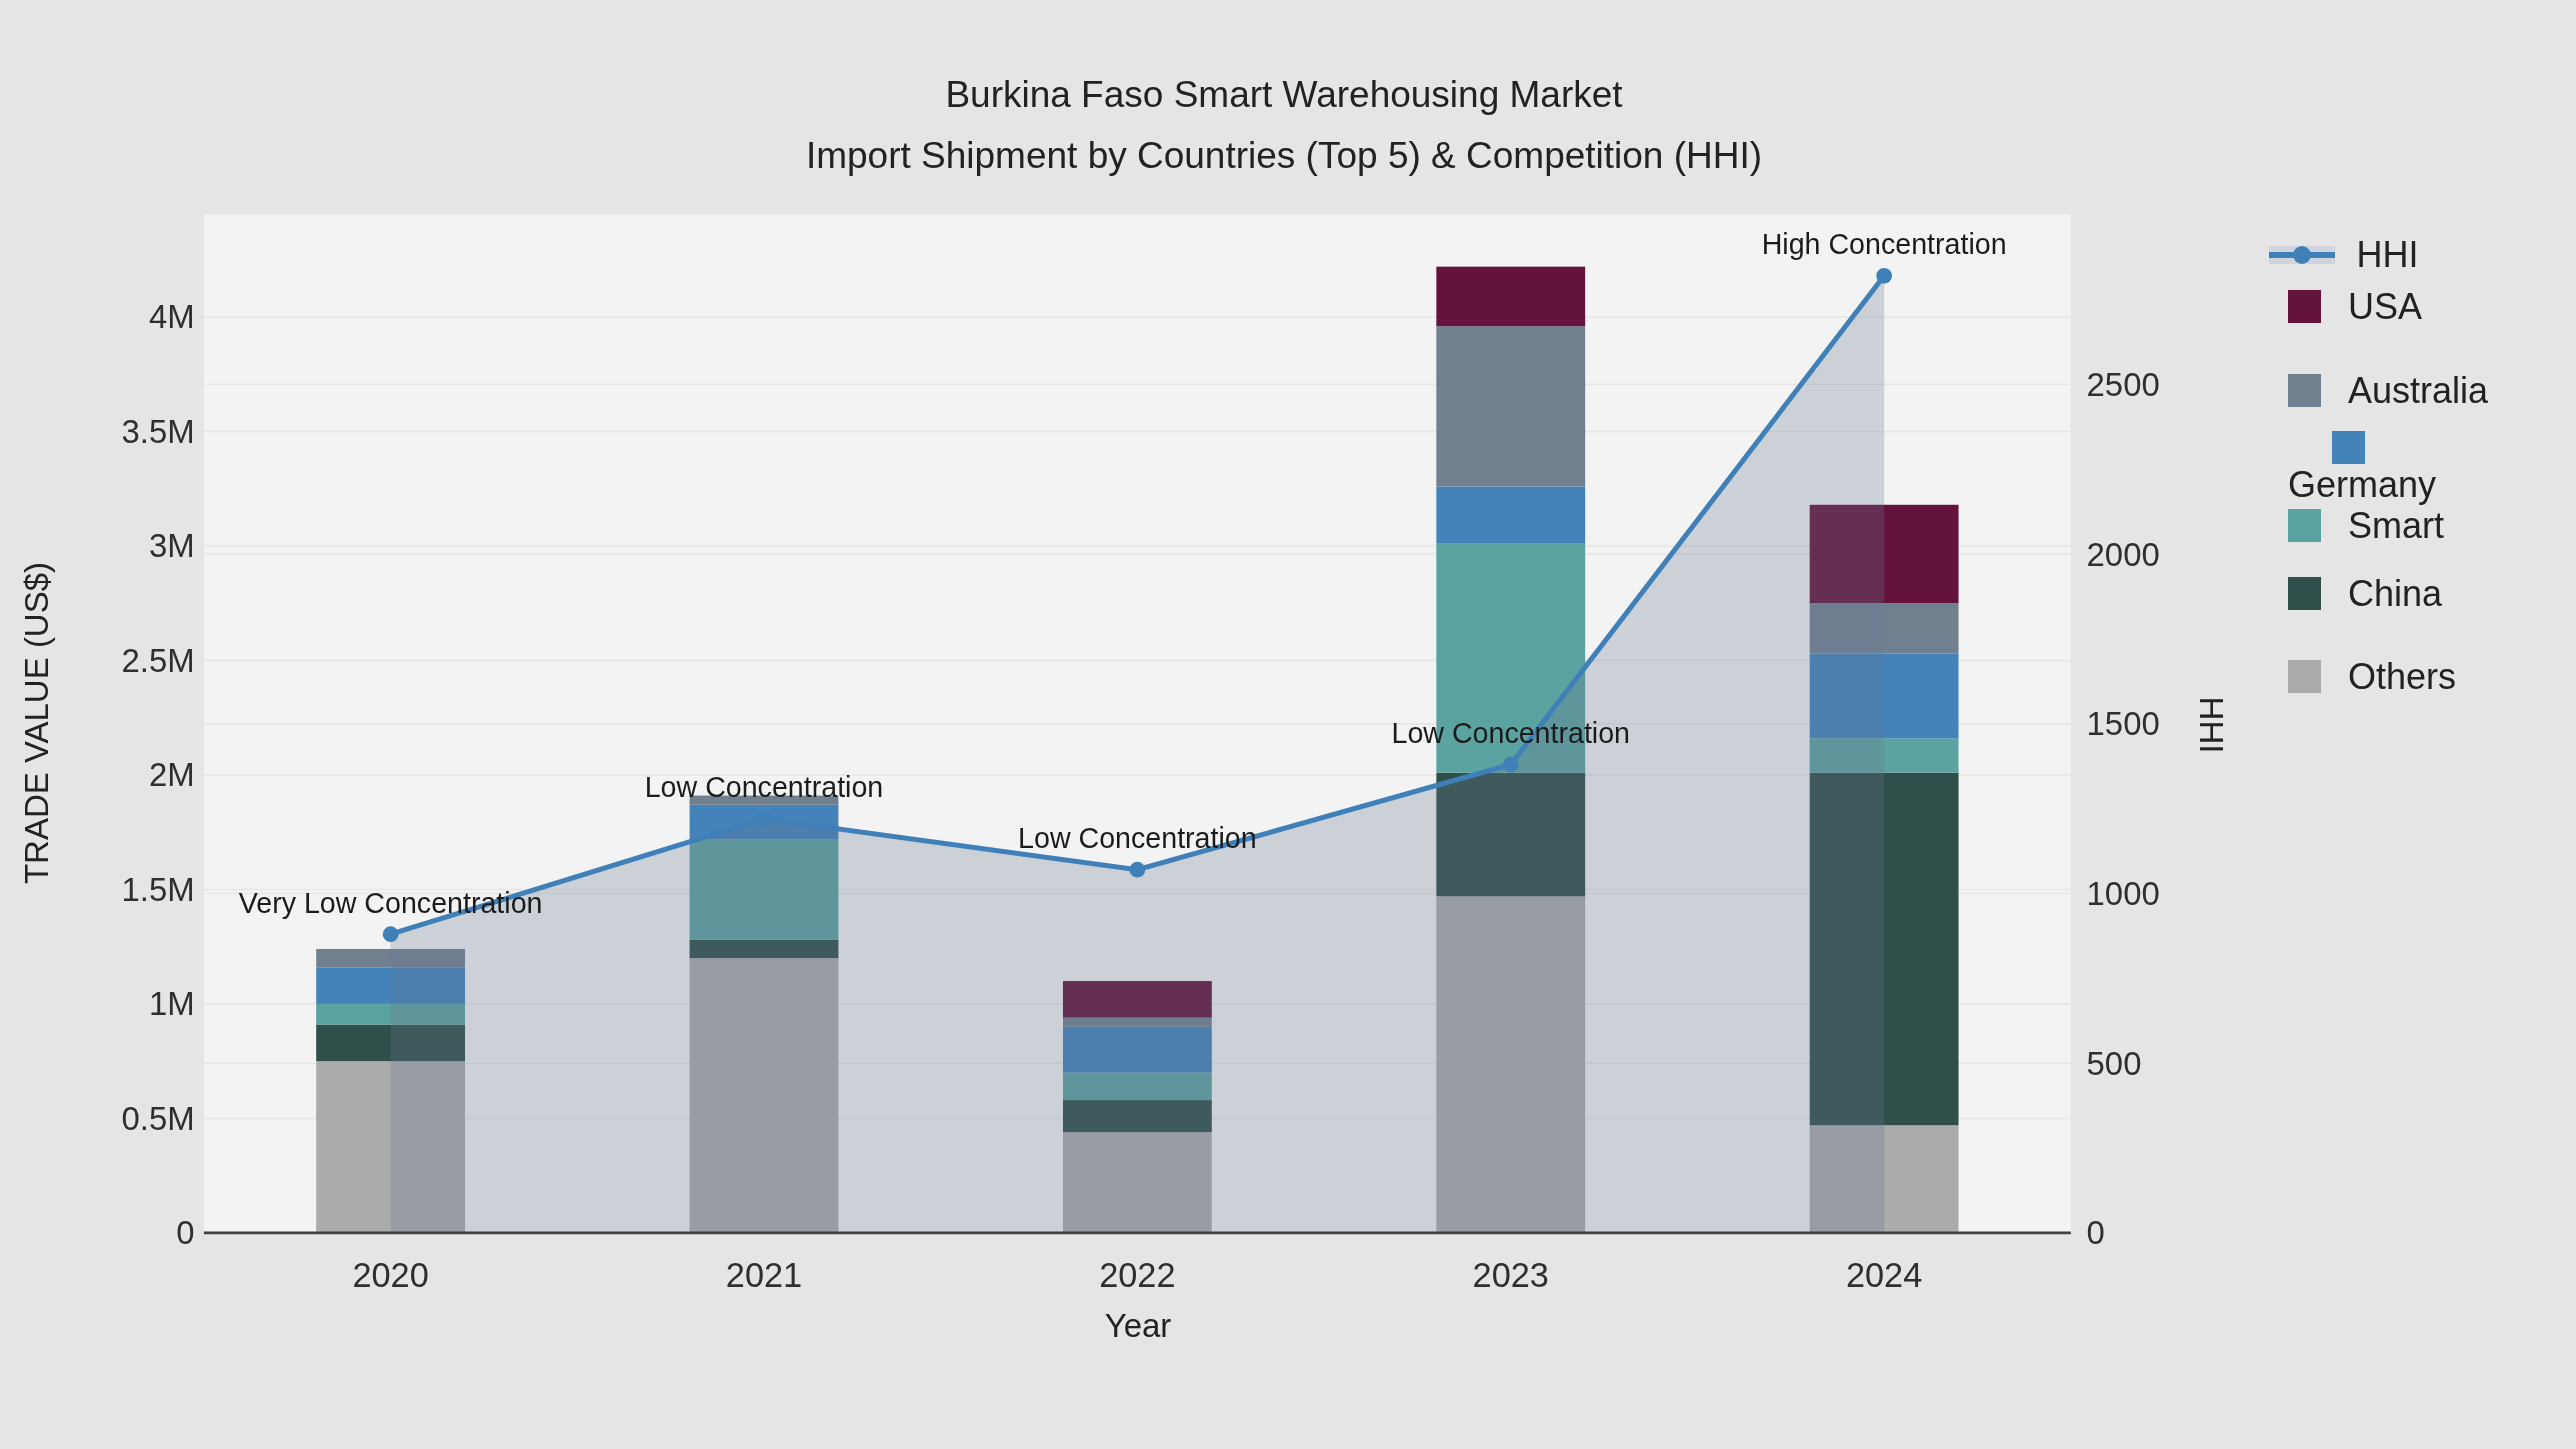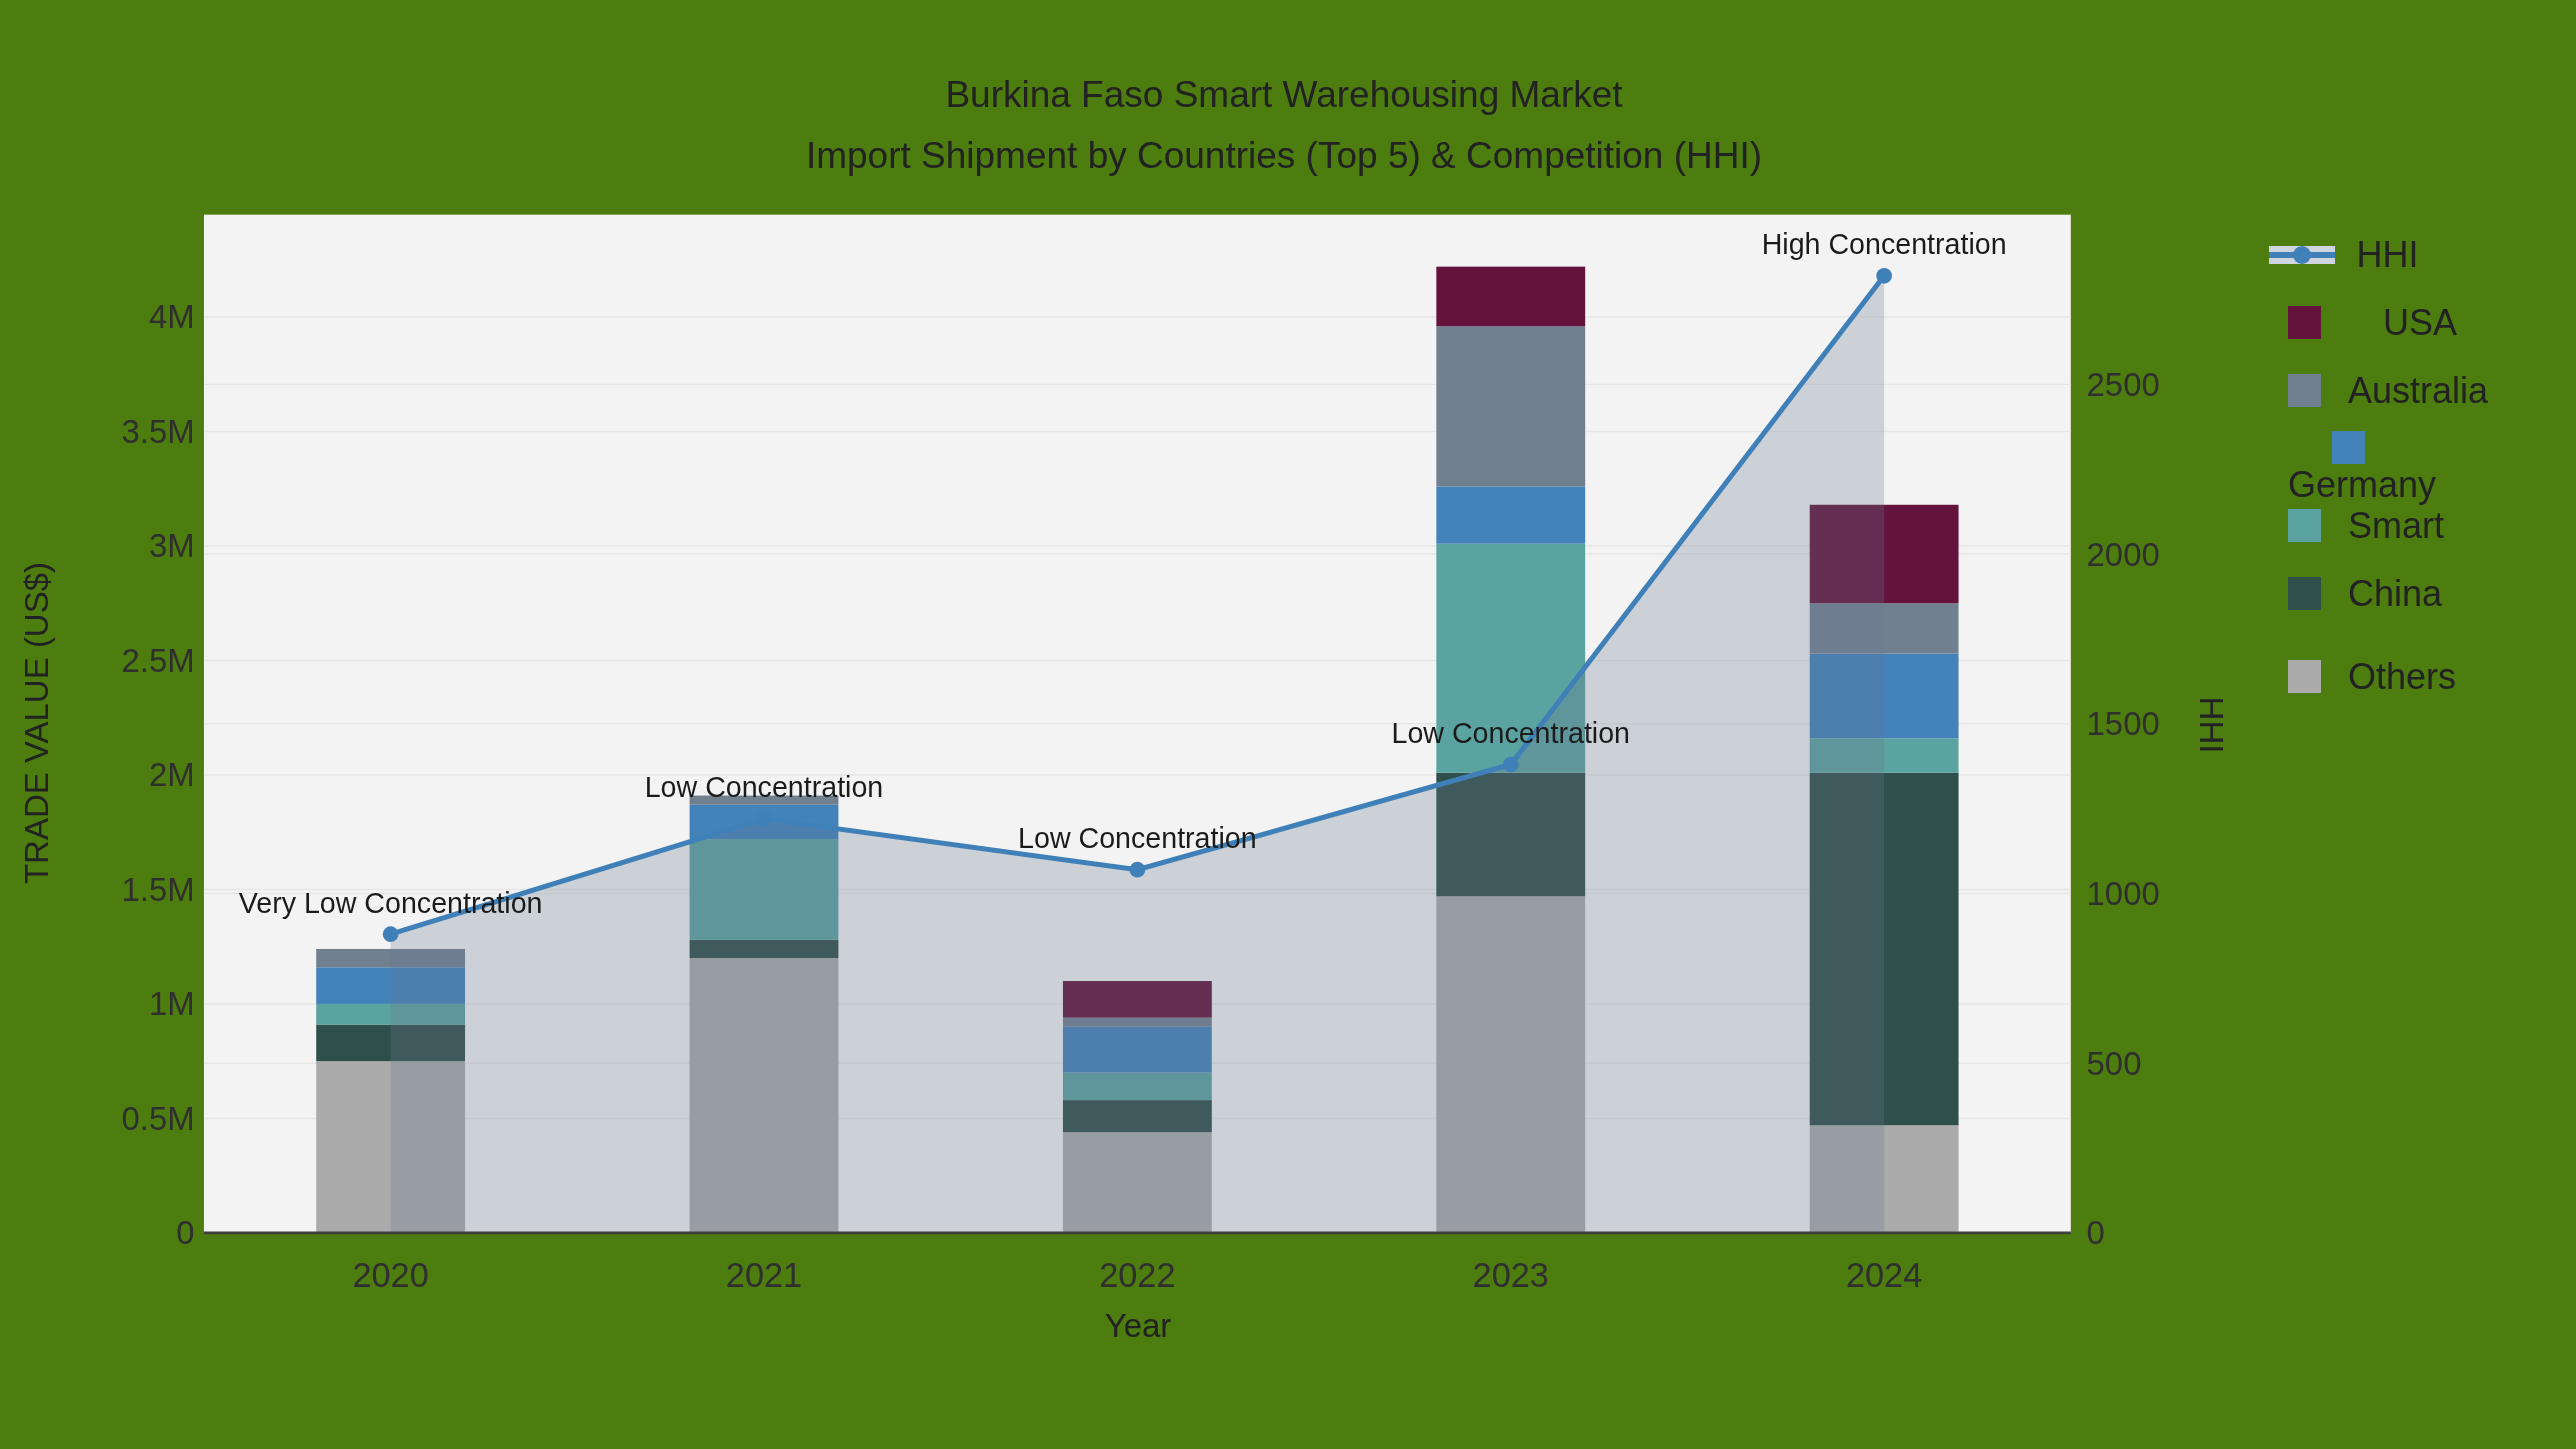--- a/index.html
+++ b/index.html
@@ -1,16 +1,16 @@
 <!DOCTYPE html>
 <html style="font-size:11.4px"><head>
 <meta charset="utf-8">
 <style>
   html,body{margin:0;padding:0;background:#ffffff;}
-  #stage{position:relative;width:2576px;height:1449px;background:#4d7c0f;overflow:hidden;
+  #stage{position:relative;width:2576px;height:1449px;background:#e5e5e5;overflow:hidden;
          font-family:"Liberation Sans",sans-serif;text-decoration:underline;}
   .title-line{position:absolute;left:1284px;transform:translateX(-50%);font-size:37px;
               color:#222222;white-space:nowrap;}
   .axis-title{position:absolute;font-size:33px;color:#222222;white-space:nowrap;}
   .rot-left{transform:translate(-50%,-50%) rotate(-90deg);}
   .rot-right{transform:translate(-50%,-50%) rotate(90deg);}
   .center{transform:translate(-50%,-50%);}
   #legend{position:absolute;left:2233px;top:215px;width:336px;height:487px;}
   .legend-item{position:absolute;height:43px;display:flex;align-items:center;}
   .legend-swatch{width:33px;height:33px;margin-right:27px;flex:0 0 auto;}
@@ -112,21 +112,21 @@
 
   <div id="legend">
       <div class="legend-item" style="top: 18.6px; left: 36px;">
         <div class="hhi-glyph">
           <div class="hhi-band" style="background: rgb(207, 212, 222);"></div>
           <div class="hhi-line" style="background: rgb(64, 128, 184);"></div>
           <div class="hhi-dot" style="background: rgb(64, 128, 184);"></div>
         </div>
         <div class="legend-label">HHI</div>
       </div>
-      <div class="legend-item" style="top: 86px; left: 55px; gap: 35px;">
+      <div class="legend-item" style="top: 70px; left: 55px;">
         <div class="legend-swatch" style="background: rgb(100, 20, 60);"></div>
         <div class="legend-label">USA</div>
       </div>
       <div class="legend-item" style="top: 154px; left: 55px;">
         <div class="legend-swatch" style="background: rgb(113, 128, 143);"></div>
         <div class="legend-label">Australia</div>
       </div>
       <div class="legend-item" style="top: 216px; left: 55px; flex-direction: column;">
         <div class="legend-swatch" style="background: rgb(67, 131, 186);"></div>
         <div class="legend-label">Germany</div>

